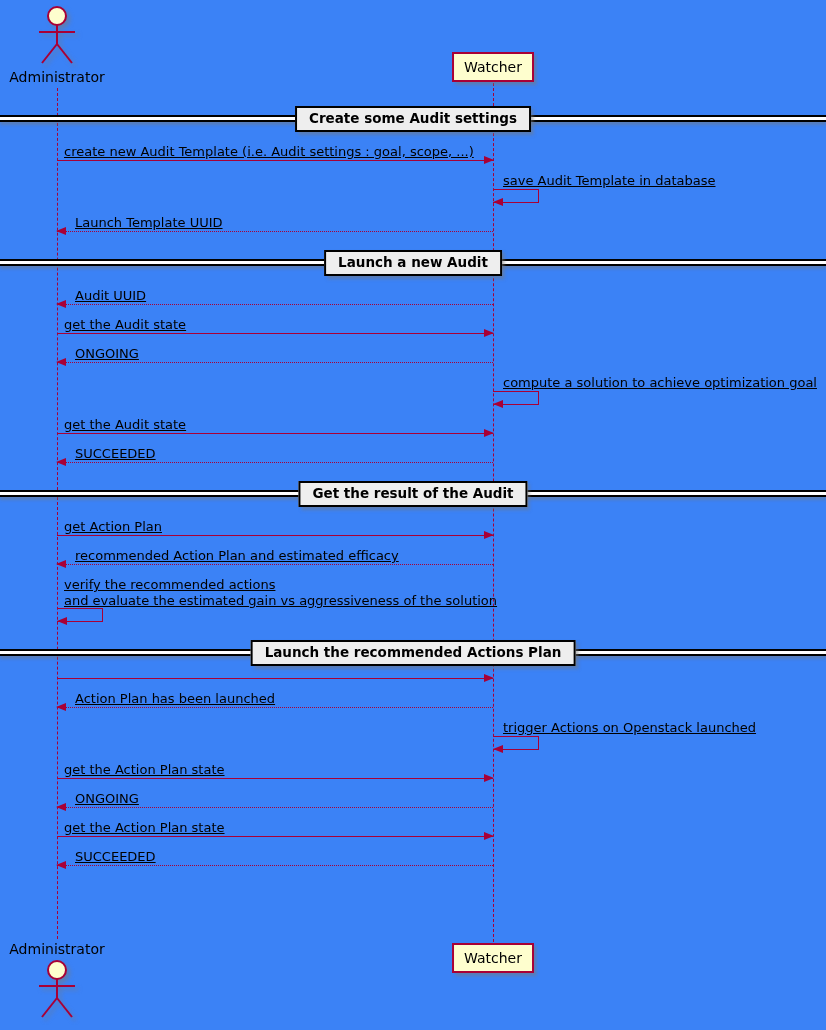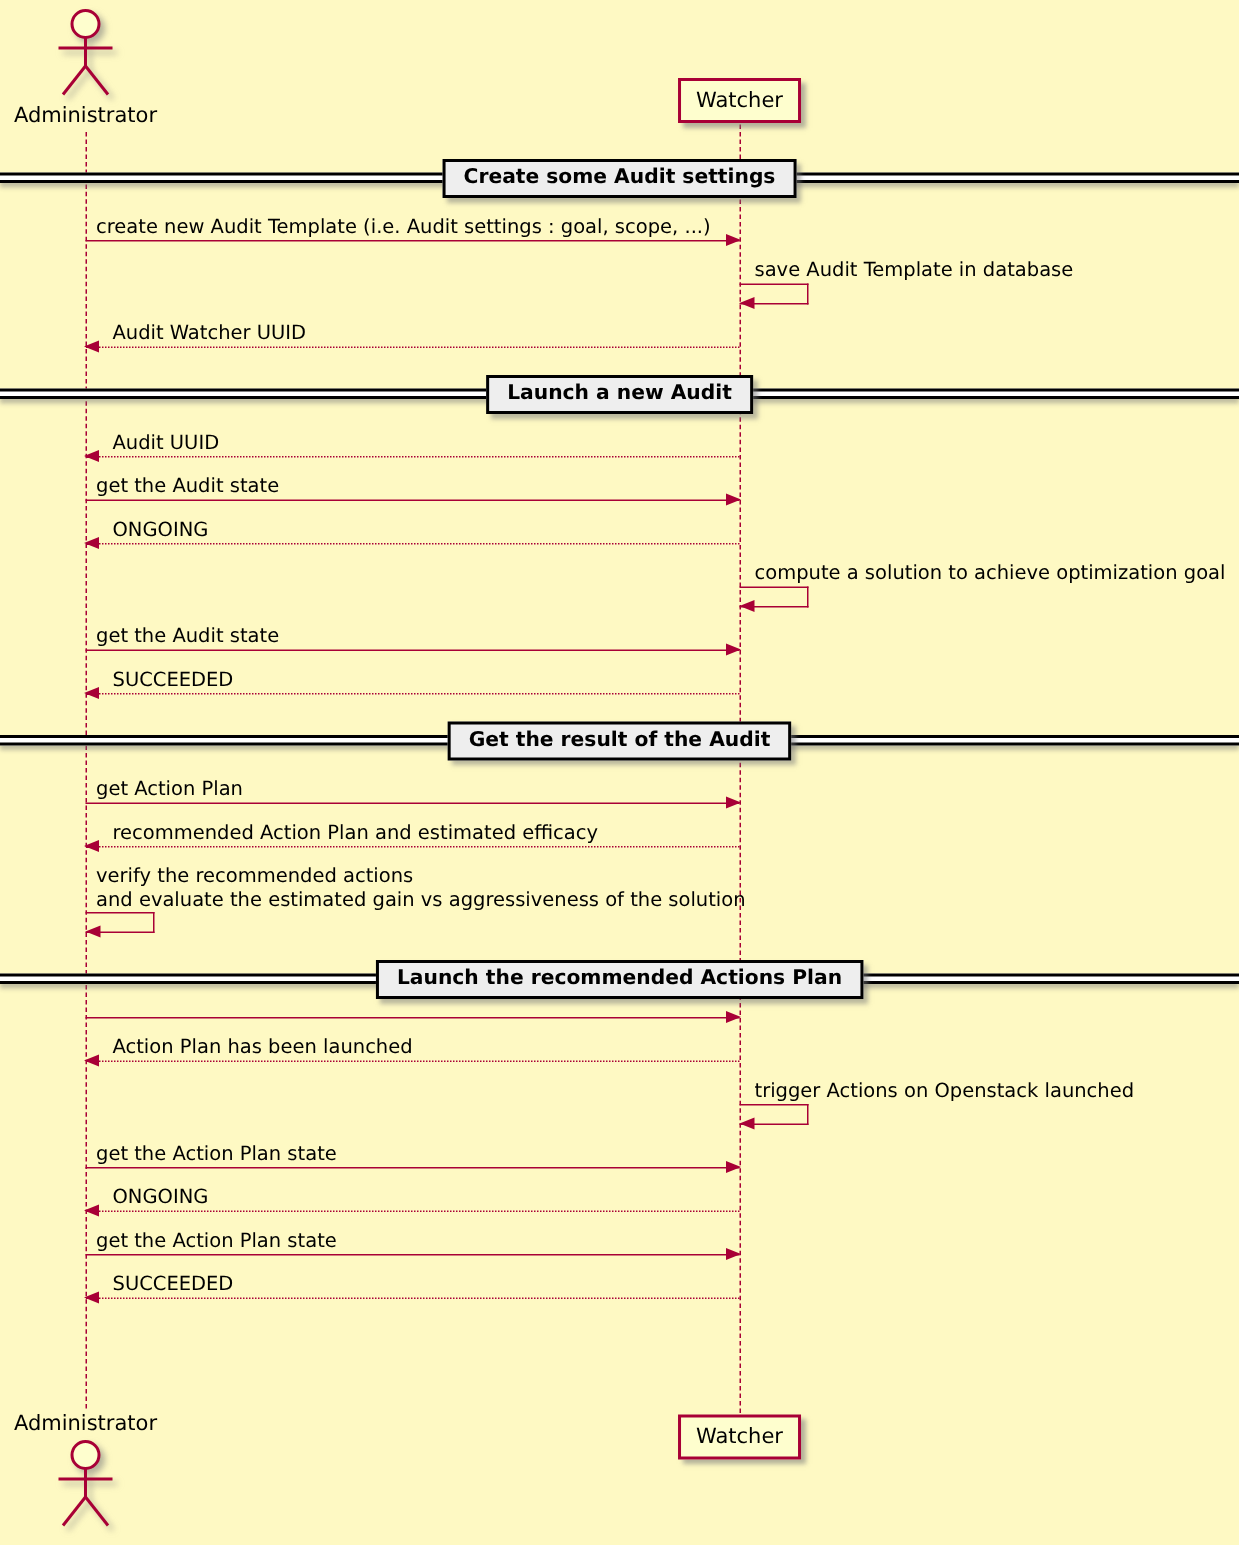--- a/index.html
+++ b/index.html
@@ -1,20 +1,20 @@
 <!DOCTYPE html>
 <html><head>
 <meta charset="utf-8">
 <style>
   html, body { margin: 0; padding: 0; background: #ffffff; }
   .diagram {
     position: relative;
     width: 826px;
     height: 1030px;
-    background: #fef9c3;
+    background: #3b82f6;
     font-family: "DejaVu Sans", "Liberation Sans", sans-serif;
     color: #000000;
     overflow: hidden;
   }
 
   
   .lifeline {
     position: absolute;
     width: 0;
     border-left: 1px dashed #A80036;
@@ -59,21 +59,21 @@
   .dbox {
     position: absolute; left: 50%; top: 0; transform: translateX(-50%);
     height: 26px; box-sizing: border-box;
     background: #EEEEEE; border: 2px solid #000;
     font-weight: bold; font-size: 13.5px; line-height: 19px;
     padding: 1px 12px 16px;
     white-space: nowrap;
     box-shadow: 3px 3px 3px rgba(120,120,120,0.5);
   }
 
-  .msg, .self { margin-top: 12px; }
+  .msg, .self { margin-top: 12px; text-decoration: underline; }
   .label {
     font-size: 13px;
     line-height: 15.5px;
     min-height: 16px;
     white-space: pre-line;
     color: #000;
   }
   .msg.call .label { margin-left: 64px; }
   .msg.ret  .label { margin-left: 75px; }
 
@@ -149,21 +149,21 @@
     </div>
 
     <div class="self on-watcher">
       <div class="label">save Audit Template in database</div>
       <div class="loop">
           <i class="head"></i>
         </div>
     </div>
 
     <div class="msg ret">
-      <div class="label">Audit Watcher UUID</div>
+      <div class="label">Launch Template UUID</div>
       <div class="arrow dotted to-left">
           <i class="head"></i>
         </div>
     </div>
 
     <div class="divider">
       <div class="dlines"></div>
       <div class="dbox">Launch a new Audit</div>
     </div>
 

